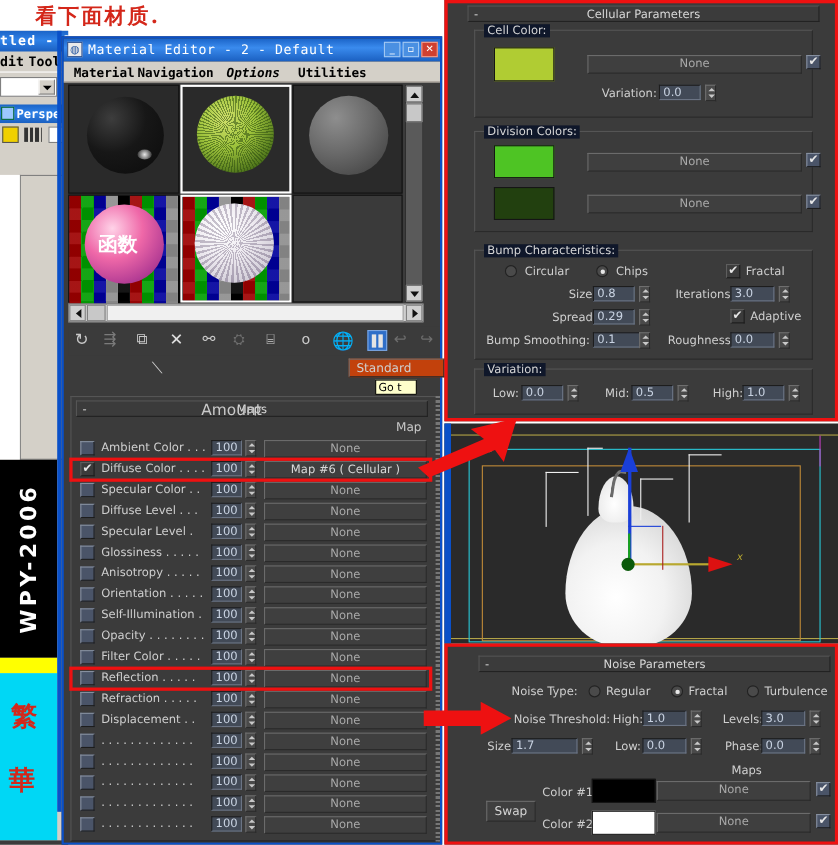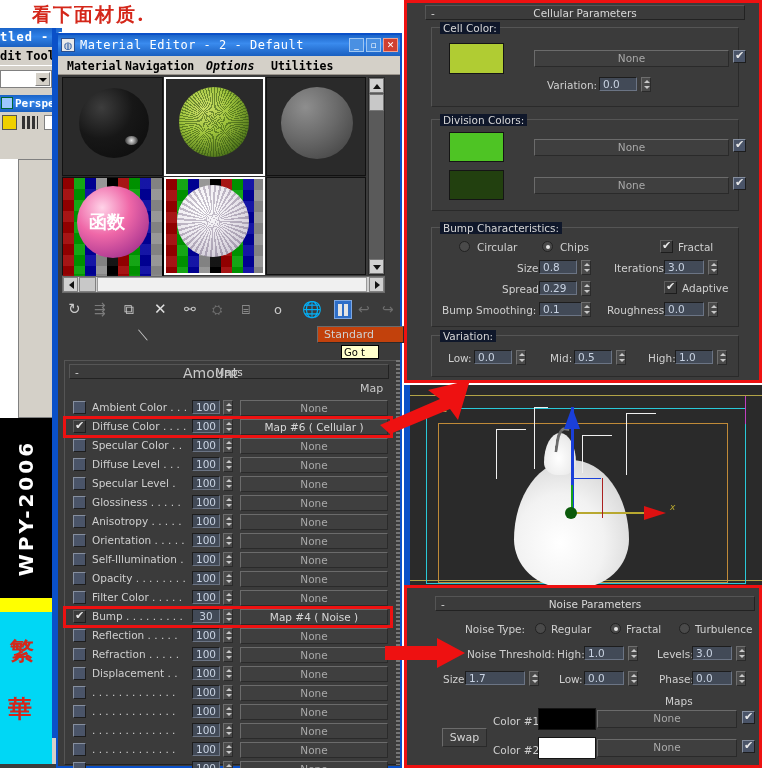--- a/index.html
+++ b/index.html
@@ -383,27 +383,20 @@
             <div class="btn-none" style="position: absolute; left: 169px; top: 1px; width: 148px;">None</div>
           </div>
           <div style="position: relative; height: 19px;">
             <span class="chk blue" style="position: absolute; left: 2px; top: 2px;"></span>
             <span class="lbl" style="position: absolute; left: 21px; top: 2px; white-space: nowrap;">Filter Color  . . . . .</span>
             <span class="spin-field" style="position: absolute; left: 121px; top: 1px; width: 28px; text-align: center; padding-left: 0px;">100</span>
             <span class="spinner" style="position: absolute; left: 151px; top: 1px;"></span>
             <div class="btn-none" style="position: absolute; left: 169px; top: 1px; width: 148px;">None</div>
           </div>
           <div style="position: relative; height: 19px;">
-            <span class="chk dark on" style="position: absolute; left: 2px; top: 2px;"></span>
-            <span class="lbl" style="position: absolute; left: 21px; top: 2px; white-space: nowrap;">Bump . . . . . . . . .</span>
-            <span class="spin-field" style="position: absolute; left: 121px; top: 1px; width: 28px; text-align: center; padding-left: 0px;">30</span>
-            <span class="spinner" style="position: absolute; left: 151px; top: 1px;"></span>
-            <div class="btn-none" style="position: absolute; left: 169px; top: 1px; width: 148px; color: rgb(216, 216, 216);">Map #4  ( Noise )</div>
-          </div>
-          <div style="position: relative; height: 19px;">
             <span class="chk blue" style="position: absolute; left: 2px; top: 2px;"></span>
             <span class="lbl" style="position: absolute; left: 21px; top: 2px; white-space: nowrap;">Reflection  . . . . .</span>
             <span class="spin-field" style="position: absolute; left: 121px; top: 1px; width: 28px; text-align: center; padding-left: 0px;">100</span>
             <span class="spinner" style="position: absolute; left: 151px; top: 1px;"></span>
             <div class="btn-none" style="position: absolute; left: 169px; top: 1px; width: 148px;">None</div>
           </div>
           <div style="position: relative; height: 19px;">
             <span class="chk blue" style="position: absolute; left: 2px; top: 2px;"></span>
             <span class="lbl" style="position: absolute; left: 21px; top: 2px; white-space: nowrap;">Refraction  . . . . .</span>
             <span class="spin-field" style="position: absolute; left: 121px; top: 1px; width: 28px; text-align: center; padding-left: 0px;">100</span>

